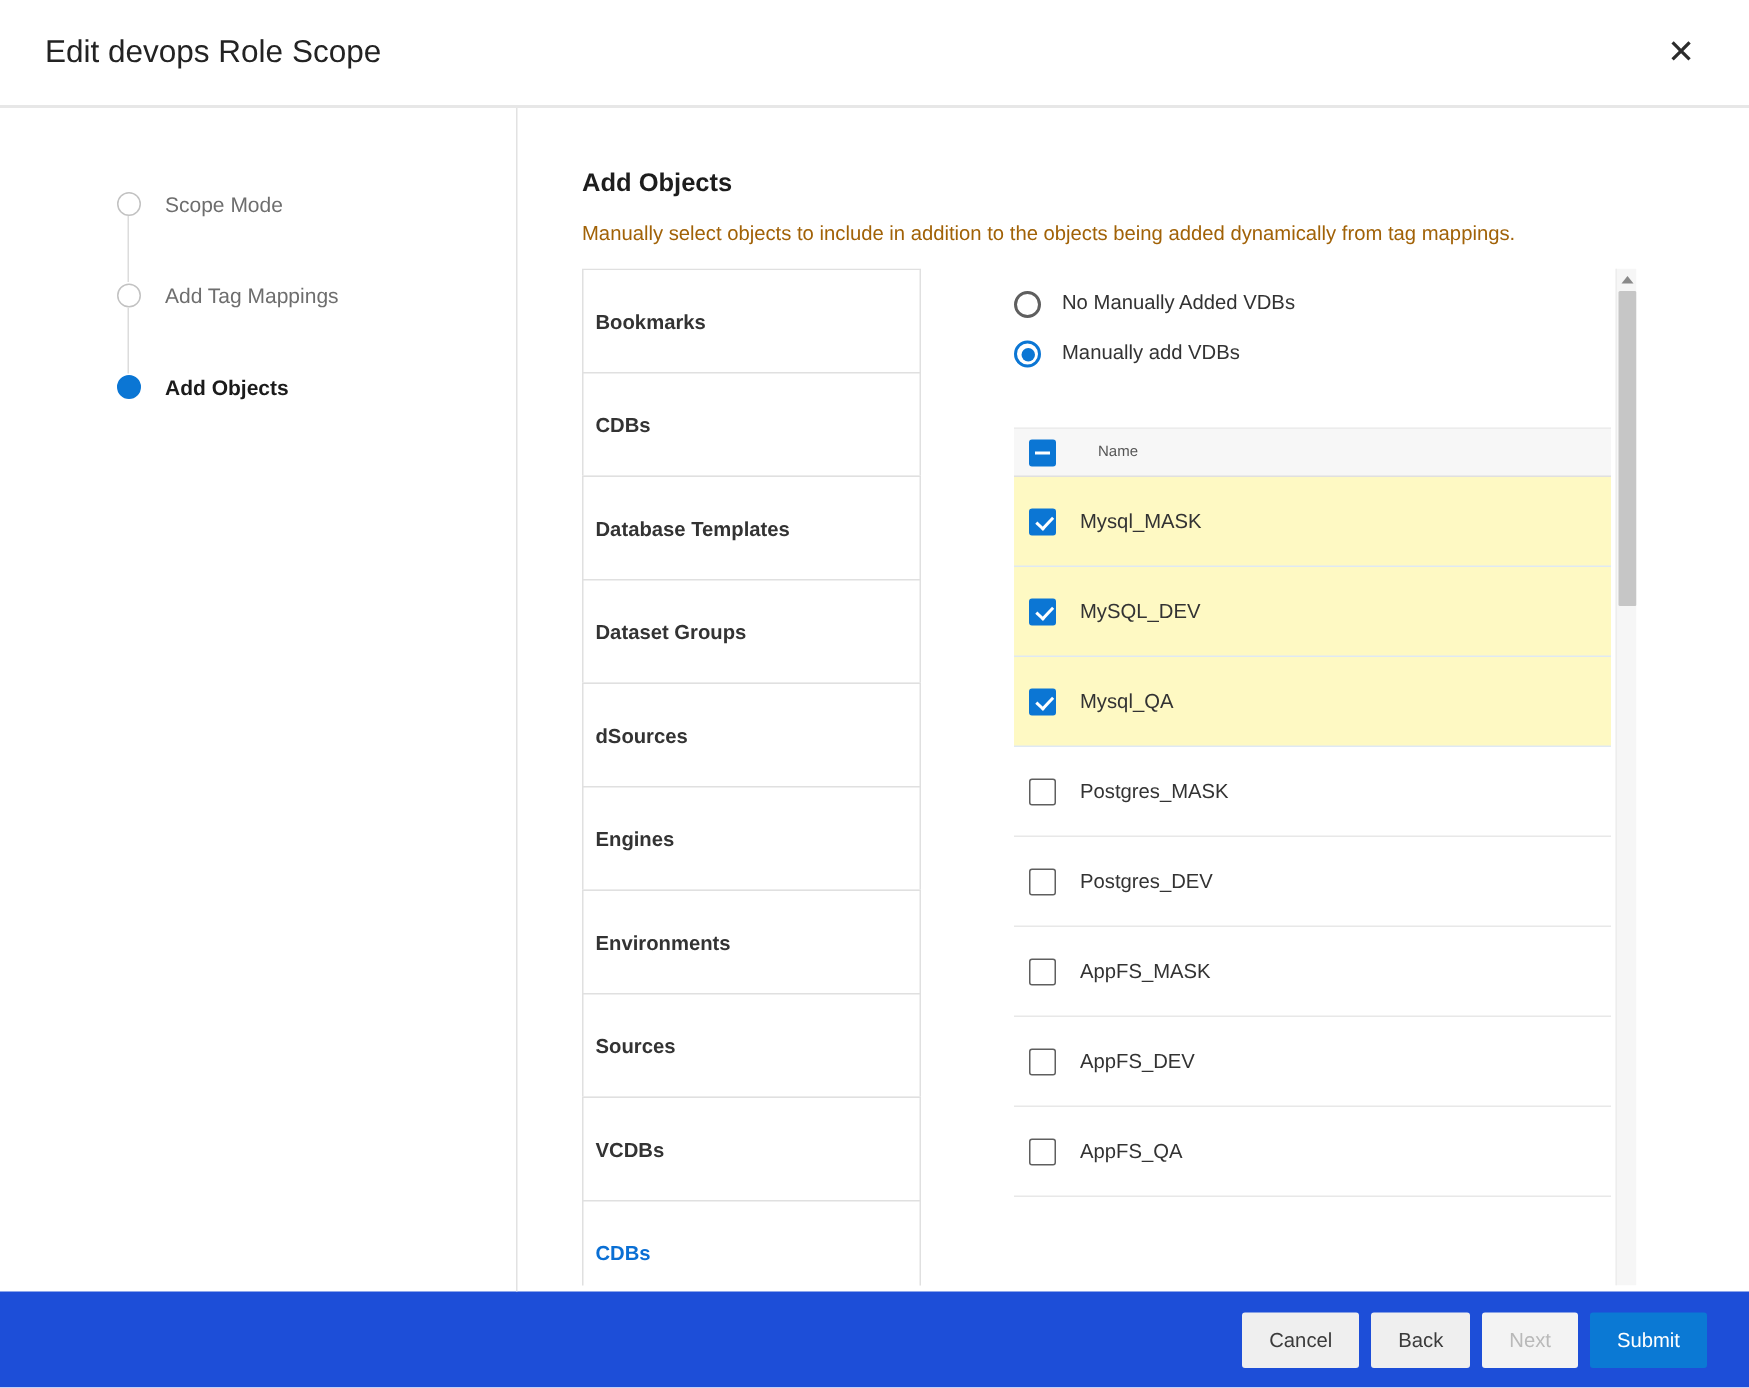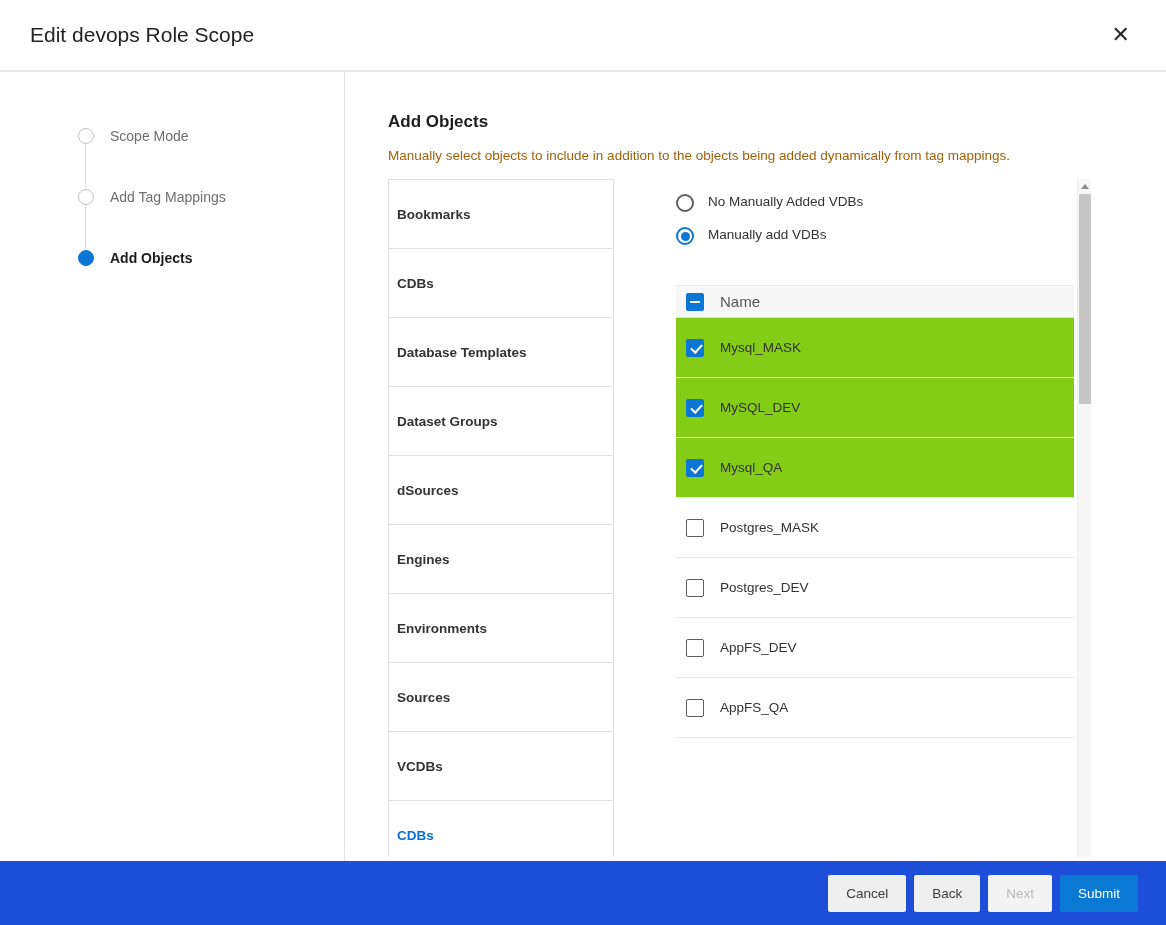--- a/index.html
+++ b/index.html
@@ -82,26 +82,26 @@
   }
   .radio-label { margin-left: 14px; font-size: 13.5px; color: #333; }
 
   
   .vdb-table { margin: 40px 0 0 32px; width: 398px; }
   .tbl-header {
     height: 33px; background: #f7f7f7;
     border-top: 1px solid #ececec; border-bottom: 1px solid #e0e0e0;
     display: flex; align-items: center; padding-left: 10px;
   }
-  .tbl-header .col-name { margin-left: 16px; font-size: 15px; color: #555; }
+  .tbl-header .col-name { margin-left: 28px; font-size: 10px; color: #555; }
   .tbl-row {
     height: 60px; display: flex; align-items: center; padding-left: 10px;
     border-bottom: 1px solid #e8e8e8; background: #fff; cursor: pointer;
   }
-  .tbl-row.checked { background: #84cc16; border-bottom-color: #dfe9f3; }
+  .tbl-row.checked { background: #fef9c3; border-bottom-color: #dfe9f3; }
   .row-name { margin-left: 16px; font-size: 13.5px; color: #333; }
 
   
   .checkbox {
     width: 18px; height: 18px; border-radius: 2px; flex: 0 0 18px;
     border: 1.5px solid #5f5f5f; background: #fff; position: relative;
   }
   .checkbox.checked, .checkbox.indeterminate { background: #0b76d4; border-color: #0b76d4; }
   .checkbox.checked::after {
     content: ""; position: absolute; left: 5.5px; top: 2px;
@@ -224,20 +224,24 @@
             <div class="tbl-row">
               <span class="checkbox"></span>
               <span class="row-name">Postgres_MASK</span>
             </div>
             <div class="tbl-row">
               <span class="checkbox"></span>
               <span class="row-name">Postgres_DEV</span>
             </div>
             <div class="tbl-row">
               <span class="checkbox"></span>
+              <span class="row-name">AppFS_MASK</span>
+            </div>
+            <div class="tbl-row">
+              <span class="checkbox"></span>
               <span class="row-name">AppFS_DEV</span>
             </div>
             <div class="tbl-row">
               <span class="checkbox"></span>
               <span class="row-name">AppFS_QA</span>
             </div>
           </div>
         </div>
 
         <div class="scrollbar">

